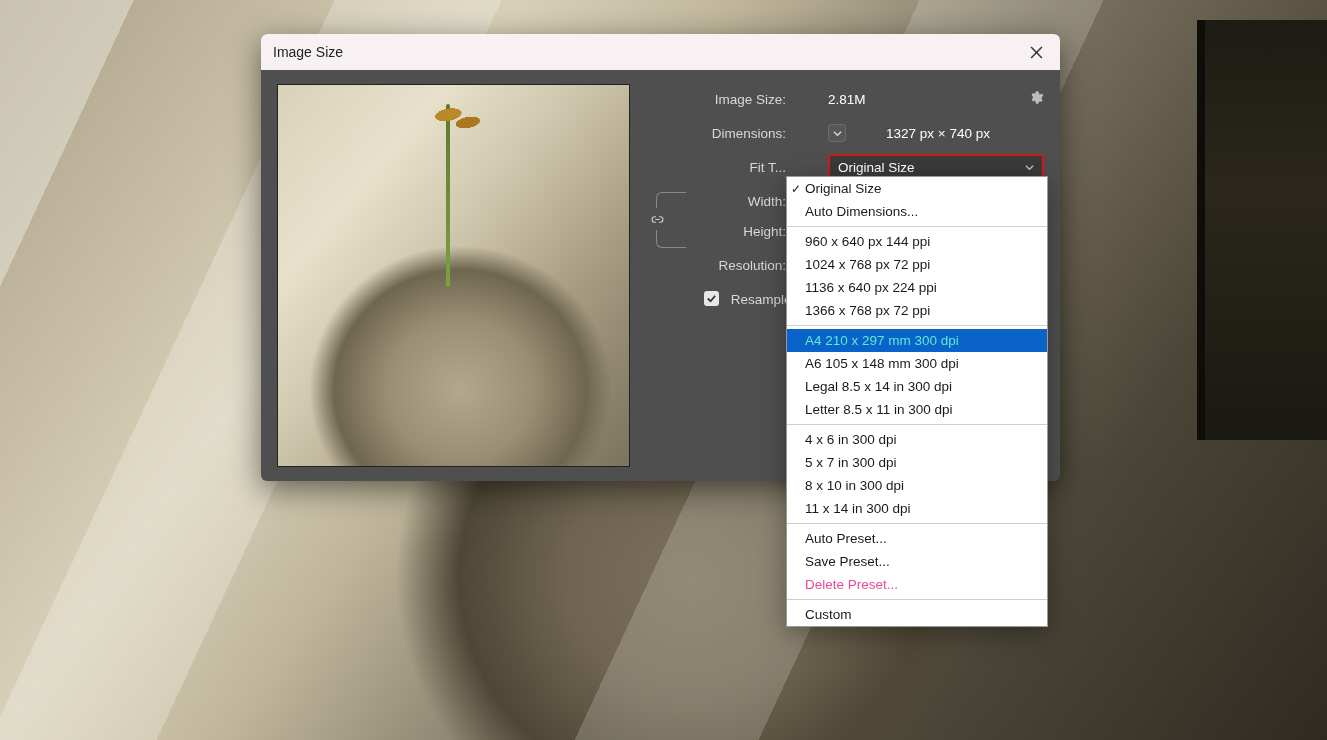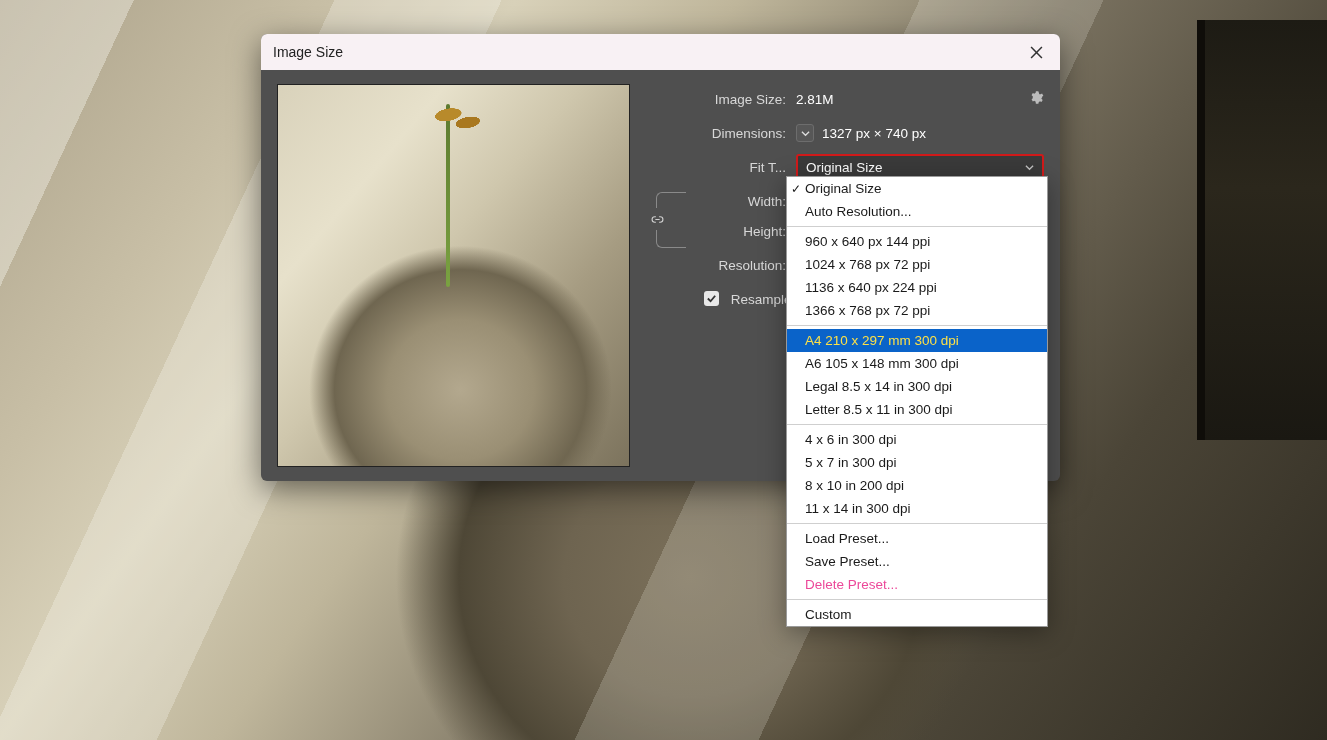--- a/index.html
+++ b/index.html
@@ -50,21 +50,21 @@
   background:linear-gradient(180deg,#5d7a2f,#7aa241); border-radius:2px;
 }
 .preview::after{
   content:""; position:absolute; left:44%; top:3%; width:60px; height:55px;
   background:radial-gradient(ellipse 22px 10px at 30% 30%,#b88a2b 0 60%,transparent 62%),
              radial-gradient(ellipse 20px 9px at 60% 50%,#a9781f 0 60%,transparent 62%);
   transform:rotate(-10deg);
 }
 
 .fields{flex:1; display:flex; flex-direction:column; gap:4px;}
-.row{display:flex; align-items:center; height:30px;}
+.row{display:flex; align-items:center; height:30px;gap:32px;}
 .lbl{width:148px; text-align:right; padding-right:10px; color:#d8d8d8;}
 .val{color:#ffffff;}
 .gear{margin-left:auto; opacity:.85; cursor:pointer}
 .gear svg{width:15px;height:15px}
 
 .dims-chevron{width:18px;height:18px;display:inline-flex;align-items:center;justify-content:center;
   border:1px solid #6d6d6d;border-radius:3px;margin-right:8px;background:#575757;cursor:pointer}
 .dims-chevron svg{width:9px;height:9px}
 
 .fit-combo{
@@ -97,21 +97,21 @@
 }
 
 
 .dropdown{
   position:absolute; left:786px; top:176px; width:262px;
   background:#fff; color:#1a1a1a; border:1px solid #9a9a9a; font-size:13.5px;
   box-shadow:0 6px 24px rgba(0,0,0,.35);
 }
 .dd-item{height:23px; display:flex; align-items:center; padding:0 18px; cursor:pointer; position:relative}
 .dd-item.check::before{content:"✓"; position:absolute; left:4px; font-size:12px}
-.dd-item.hl{background:#0a63c9; color:#fde047}
+.dd-item.hl{background:#0a63c9; color:#5eead4}
 .dd-item.disabled{color:#ec4899; cursor:default}
 .dd-sep{height:1px; background:#cfcfcf; margin:3px 0}
 </style>
 </head>
 <body>
 
 <div class="bg">
   <div class="bg-window"></div>
 </div>
 
@@ -194,35 +194,35 @@
     </div>
   </div>
 
   <div class="ok-btn">
     <span>OK</span>
   </div>
 </div>
 
 <div class="dropdown" id="dd">
     <div class="dd-item check">Original Size</div>
-    <div class="dd-item">Auto Resolution...</div>
+    <div class="dd-item">Auto Dimensions...</div>
     <div class="dd-sep"></div>
     <div class="dd-item">960 x 640 px 144 ppi</div>
     <div class="dd-item">1024 x 768 px 72 ppi</div>
     <div class="dd-item">1136 x 640 px 224 ppi</div>
     <div class="dd-item">1366 x 768 px 72 ppi</div>
     <div class="dd-sep"></div>
     <div class="dd-item hl">A4 210 x 297 mm 300 dpi</div>
     <div class="dd-item">A6 105 x 148 mm 300 dpi</div>
     <div class="dd-item">Legal 8.5 x 14 in 300 dpi</div>
     <div class="dd-item">Letter 8.5 x 11 in 300 dpi</div>
     <div class="dd-sep"></div>
     <div class="dd-item">4 x 6 in 300 dpi</div>
     <div class="dd-item">5 x 7 in 300 dpi</div>
-    <div class="dd-item">8 x 10 in 200 dpi</div>
+    <div class="dd-item">8 x 10 in 300 dpi</div>
     <div class="dd-item">11 x 14 in 300 dpi</div>
     <div class="dd-sep"></div>
-    <div class="dd-item">Load Preset...</div>
+    <div class="dd-item">Auto Preset...</div>
     <div class="dd-item">Save Preset...</div>
     <div class="dd-item disabled">Delete Preset...</div>
     <div class="dd-sep"></div>
     <div class="dd-item">Custom</div>
   </div>
 
 </body></html>

